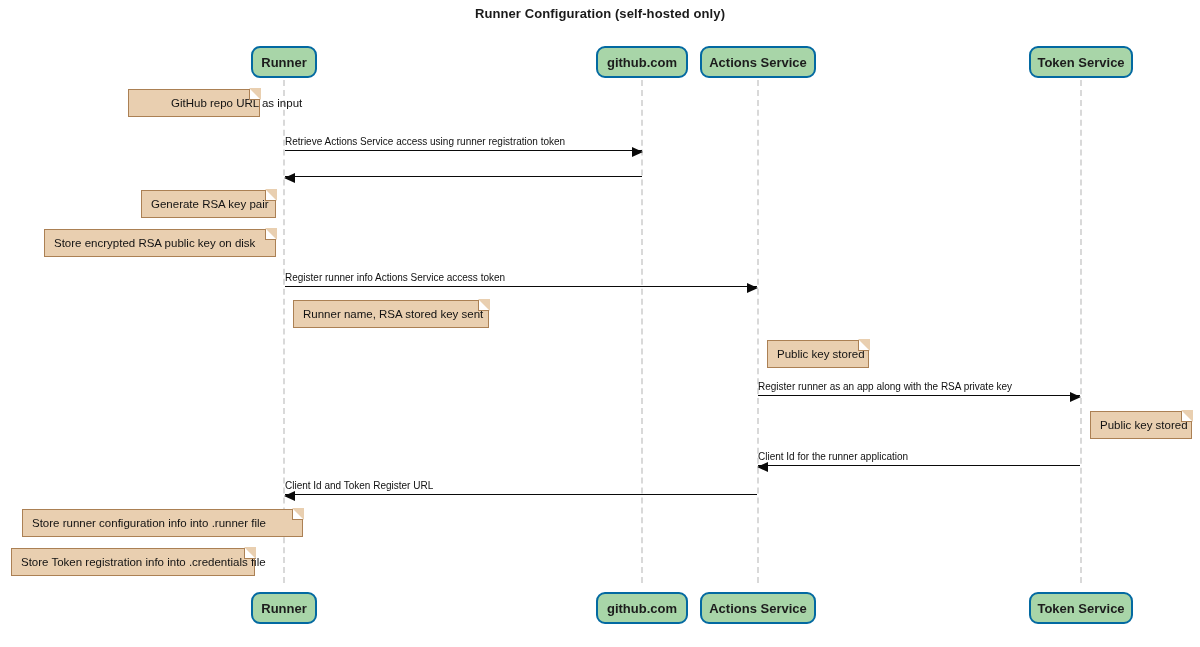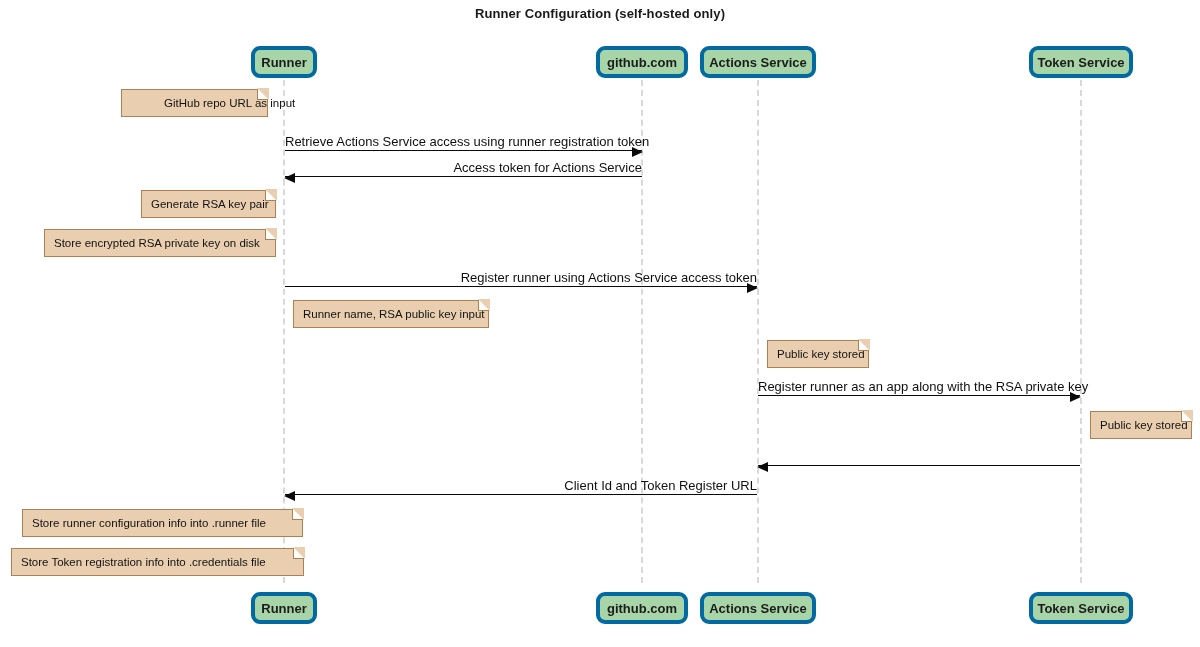--- a/index.html
+++ b/index.html
@@ -39,21 +39,21 @@
     border-left: 2px dashed #d9d9d9;
     top: 80px;
     height: 503px;
   }
 
   
   .participant {
     position: absolute;
     height: 32px;
     background: #a8d5a8;
-    border: 4px solid #0369a1;
+    border: 2px solid #0369a1;
     border-radius: 9px;
     display: flex;
     align-items: center;
     justify-content: center;
     font-size: 13px;
     font-weight: bold;
     color: #1c1c1c;
     box-sizing: border-box;
     white-space: nowrap;
     padding: 0 12px;
@@ -70,22 +70,22 @@
     right: 0;
     bottom: 0;
     height: 0;
     border-top: 1.6px solid #0a0a0a;
   }
   .message .msg-label {
     position: absolute;
     left: 0;
     right: 0;
     bottom: 3px;
-    text-align: right;
-    font-size: 13px;
+    text-align: left;
+    font-size: 10px;
     color: #101010;
     white-space: nowrap;
     line-height: 13px;
   }
   .message .arrowhead {
     position: absolute;
     bottom: -5.5px;
     width: 0;
     height: 0;
   }
@@ -180,70 +180,70 @@
     </div>
   <div id="messages-layer">
       <div class="message dir-right" style="left: 285px; width: 357px; top: 129px;">
         <div class="msg-line"></div>
         <div class="arrowhead"></div>
         <div class="msg-label">Retrieve Actions Service access using runner registration token</div>
       </div>
       <div class="message dir-left" style="left: 285px; width: 357px; top: 155px;">
         <div class="msg-line"></div>
         <div class="arrowhead"></div>
-        <div class="msg-label">Access token for Actions Service</div>
       </div>
       <div class="message dir-right" style="left: 285px; width: 472px; top: 265px;">
         <div class="msg-line"></div>
         <div class="arrowhead"></div>
-        <div class="msg-label">Register runner using Actions Service access token</div>
+        <div class="msg-label">Register runner info Actions Service access token</div>
       </div>
       <div class="message dir-right" style="left: 758px; width: 322px; top: 374px;">
         <div class="msg-line"></div>
         <div class="arrowhead"></div>
         <div class="msg-label">Register runner as an app along with the RSA private key</div>
       </div>
       <div class="message dir-left" style="left: 758px; width: 322px; top: 444px;">
         <div class="msg-line"></div>
         <div class="arrowhead"></div>
+        <div class="msg-label">Client Id for the runner application</div>
       </div>
       <div class="message dir-left" style="left: 285px; width: 472px; top: 473px;">
         <div class="msg-line"></div>
         <div class="arrowhead"></div>
         <div class="msg-label">Client Id and Token Register URL</div>
       </div>
     </div>
   <div id="notes-layer">
-      <div class="note" style="left: 121px; top: 89px; width: 147px; padding-left: 42px;">
+      <div class="note" style="left: 128px; top: 89px; width: 132px; padding-left: 42px;">
         <span>GitHub repo URL as input</span>
         <span class="fold"></span>
       </div>
       <div class="note" style="left: 141px; top: 190px; width: 135px;">
         <span>Generate RSA key pair</span>
         <span class="fold"></span>
       </div>
       <div class="note" style="left: 44px; top: 229px; width: 232px;">
-        <span>Store encrypted RSA private key on disk</span>
+        <span>Store encrypted RSA public key on disk</span>
         <span class="fold"></span>
       </div>
       <div class="note" style="left: 293px; top: 300px; width: 196px;">
-        <span>Runner name, RSA public key input</span>
+        <span>Runner name, RSA stored key sent</span>
         <span class="fold"></span>
       </div>
       <div class="note" style="left: 767px; top: 340px; width: 102px;">
         <span>Public key stored</span>
         <span class="fold"></span>
       </div>
       <div class="note" style="left: 1090px; top: 411px; width: 102px;">
         <span>Public key stored</span>
         <span class="fold"></span>
       </div>
       <div class="note" style="left: 22px; top: 509px; width: 281px;">
         <span>Store runner configuration info into .runner file</span>
         <span class="fold"></span>
       </div>
-      <div class="note" style="left: 11px; top: 548px; width: 293px;">
+      <div class="note" style="left: 11px; top: 548px; width: 244px;">
         <span>Store Token registration info into .credentials file</span>
         <span class="fold"></span>
       </div>
     </div>
 
 </div>
 
 </body></html>

